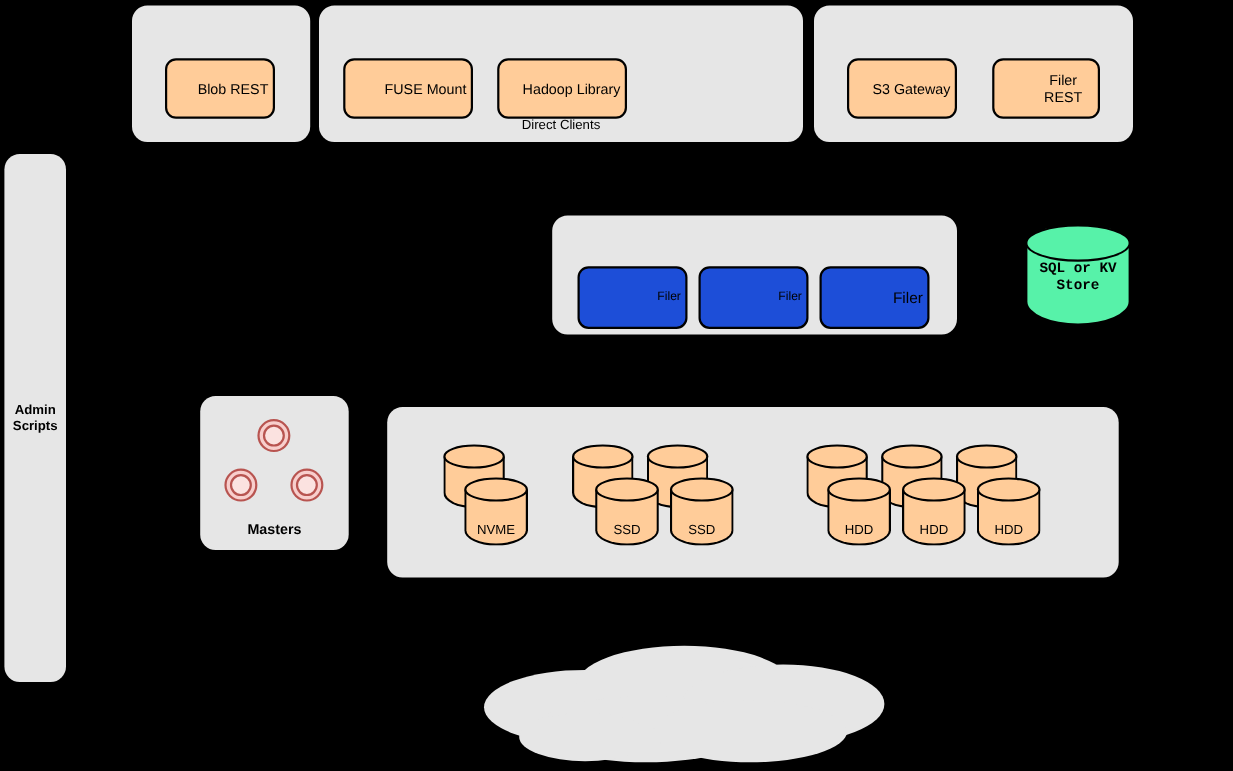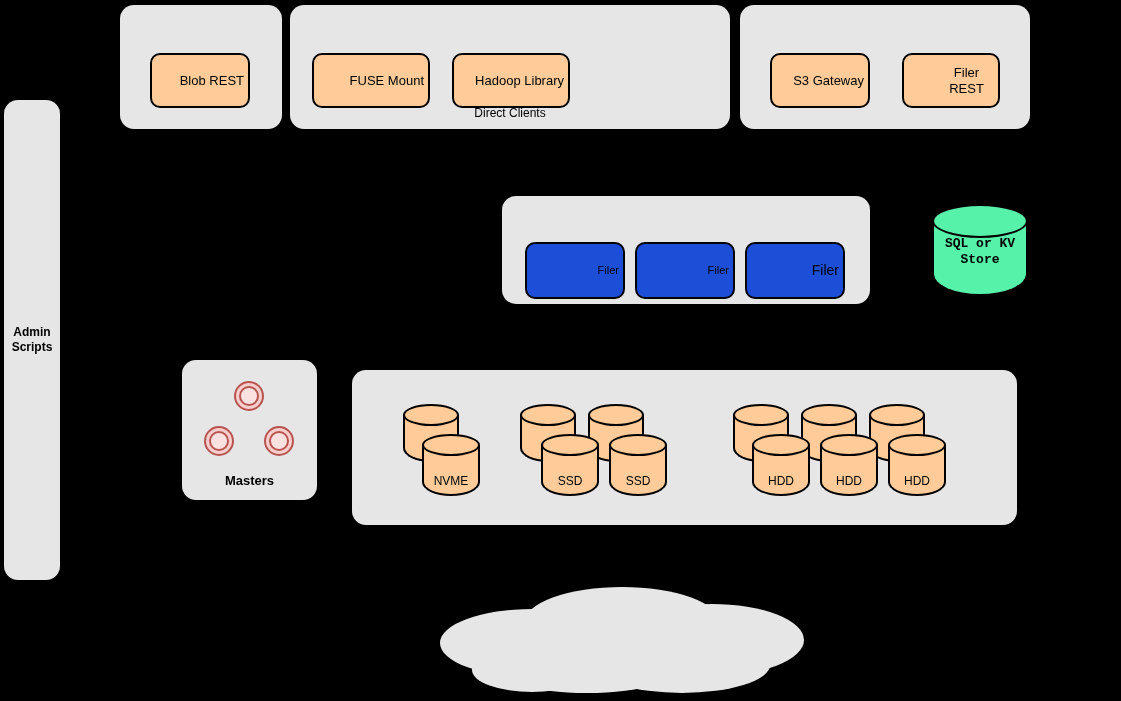--- a/index.html
+++ b/index.html
@@ -41,20 +41,21 @@
   }
   .admin-bar {
     display:flex;
     align-items:center;
     justify-content:center;
     text-align:center;
     font-weight:bold;
     font-size:12px;
     line-height:1.25;
     padding:4px;
+    margin-top:40px;
   }
   
   .cyl { position:absolute; z-index:1; }
   .cyl.front { z-index:2; }
   .cyl-top {
     position:absolute; left:0; right:0; top:0; height:22px;
     border:2px solid #000; border-radius:50%;
     z-index:2;
   }
   .cyl-body {

